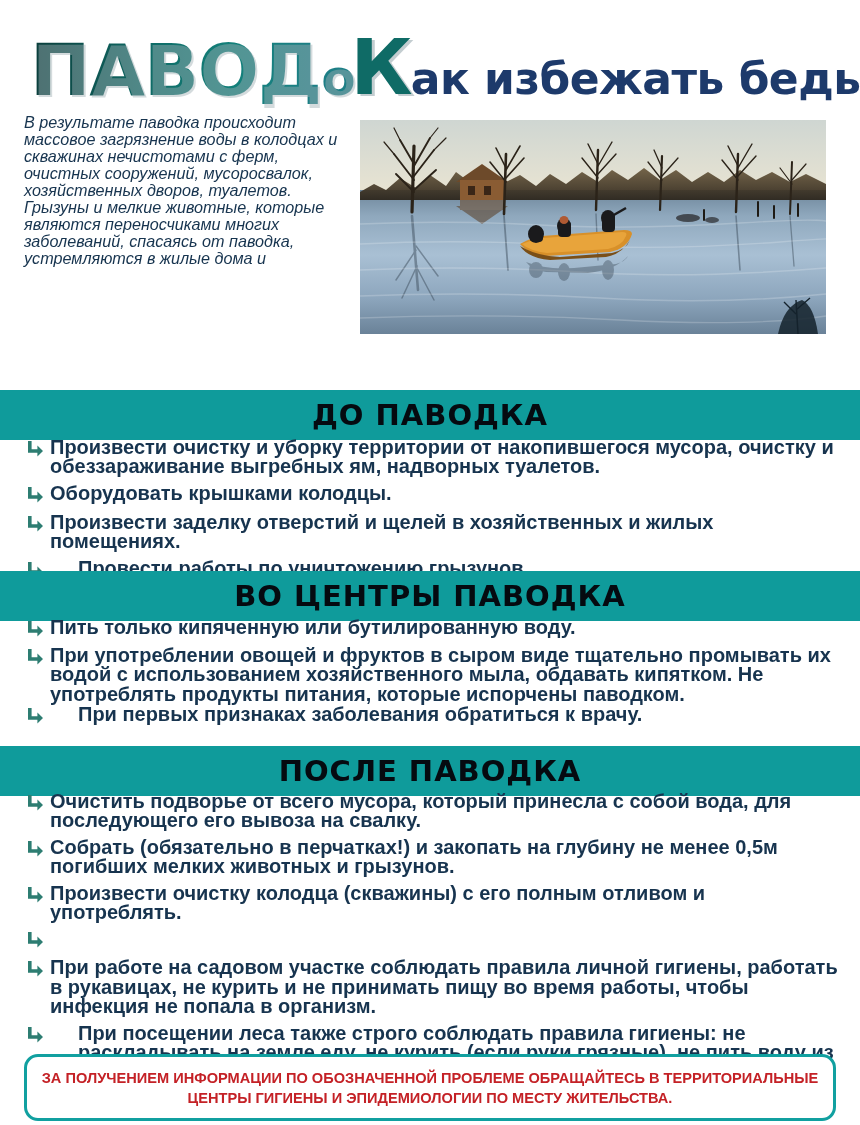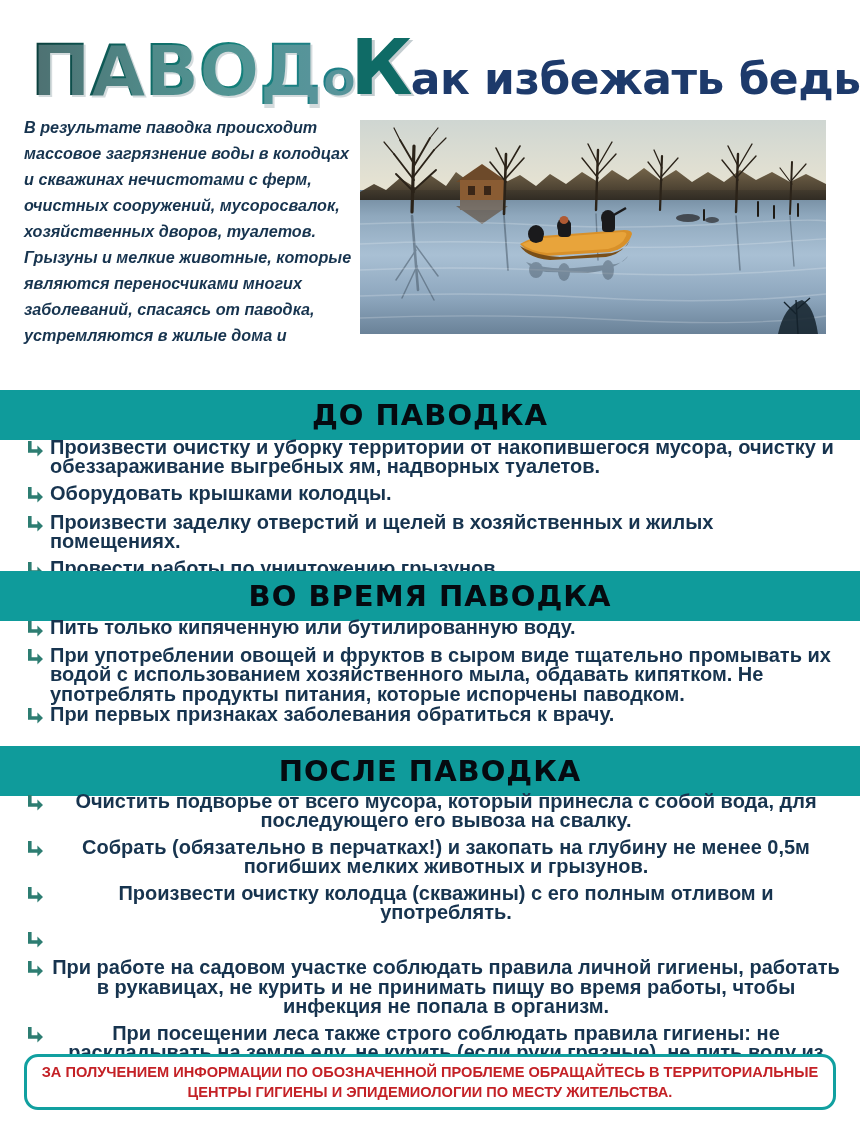--- a/index.html
+++ b/index.html
@@ -75,22 +75,22 @@
 
   
   .intro-wrap {
     position: absolute;
     left: 24px;
     top: 114px;
     width: 812px;
   }
   .intro-text {
     font-size: 16.2px;
-    line-height: 26px;
-    font-weight: bold;
+    line-height: 17px;
+    font-weight: normal;
     font-style: italic;
     color: #17344f;
     text-align: left;
     font-family: "Liberation Sans", sans-serif;
   }
   .intro-col {
     width: 332px;
   }
   .photo {
     position: absolute;
@@ -133,21 +133,21 @@
   .list {
     position: absolute;
     left: 24px;
     width: 818px;
   }
   .item {
     display: flex;
     align-items: flex-start;
     margin-bottom: 7px;
   }
-  .item:last-child { margin-bottom: 0; }
+  .item:last-child { margin-bottom: 0; gap: 28px; }
   .bullet {
     flex: 0 0 auto;
     width: 26px;
     height: 20px;
     margin-top: 2px;
     color: #2d7d72;
   }
   .bullet svg { display: block; }
   .item-text {
     font-size: 20px;
@@ -157,21 +157,21 @@
     font-family: "Liberation Sans", sans-serif;
     flex: 1 1 auto;
   }
 
   
   .footer {
     position: absolute;
     left: 24px;
     top: 1054px;
     width: 812px;
-    height: 56px;
+    height: 67px;
     border: 3px solid #11a0a0;
     border-radius: 14px;
     box-sizing: border-box;
     display: flex;
     align-items: center;
     justify-content: center;
     background: #ffffff;
   }
   .footer-text {
     font-size: 14.6px;
@@ -344,21 +344,21 @@
       <span class="bullet">
         <svg width="20" height="18" viewBox="0 0 20 18" xmlns="http://www.w3.org/2000/svg">
             <path d="M4 1 L7.6 1 L7.6 9.2 L13.4 9.2 L13.4 5.6 L19 11 L13.4 16.4 L13.4 12.8 L4 12.8 Z" fill="currentColor"></path>
           </svg>
       </span>
       <span class="item-text">Провести работы по уничтожению грызунов.</span>
     </div>
   </div>
 
   <div class="band" style="top:571px;">
-    <div class="band-title">ВО ВРЕМЯ ПАВОДКА</div>
+    <div class="band-title">ВО ЦЕНТРЫ ПАВОДКА</div>
   </div>
   <div class="list" style="top:618px;">
     <div class="item" style="margin-bottom:6px;">
       <span class="bullet">
         <svg width="20" height="18" viewBox="0 0 20 18" xmlns="http://www.w3.org/2000/svg">
             <path d="M4 1 L7.6 1 L7.6 9.2 L13.4 9.2 L13.4 5.6 L19 11 L13.4 16.4 L13.4 12.8 L4 12.8 Z" fill="currentColor"></path>
           </svg>
       </span>
       <span class="item-text">Пить только кипяченную или бутилированную воду.</span>
     </div>
@@ -376,21 +376,21 @@
             <path d="M4 1 L7.6 1 L7.6 9.2 L13.4 9.2 L13.4 5.6 L19 11 L13.4 16.4 L13.4 12.8 L4 12.8 Z" fill="currentColor"></path>
           </svg>
       </span>
       <span class="item-text">При первых признаках заболевания обратиться к врачу.</span>
     </div>
   </div>
 
   <div class="band" style="top:746px;">
     <div class="band-title">ПОСЛЕ ПАВОДКА</div>
   </div>
-  <div class="list" style="top:792px;text-align:center;">
+  <div class="list" style="top:792px;">
     <div class="item">
       <span class="bullet">
         <svg width="20" height="18" viewBox="0 0 20 18" xmlns="http://www.w3.org/2000/svg">
             <path d="M4 1 L7.6 1 L7.6 9.2 L13.4 9.2 L13.4 5.6 L19 11 L13.4 16.4 L13.4 12.8 L4 12.8 Z" fill="currentColor"></path>
           </svg>
       </span>
       <span class="item-text">Очистить подворье от всего мусора, который принесла с собой вода, для последующего его вывоза на свалку.</span>
     </div>
     <div class="item">
       <span class="bullet">

